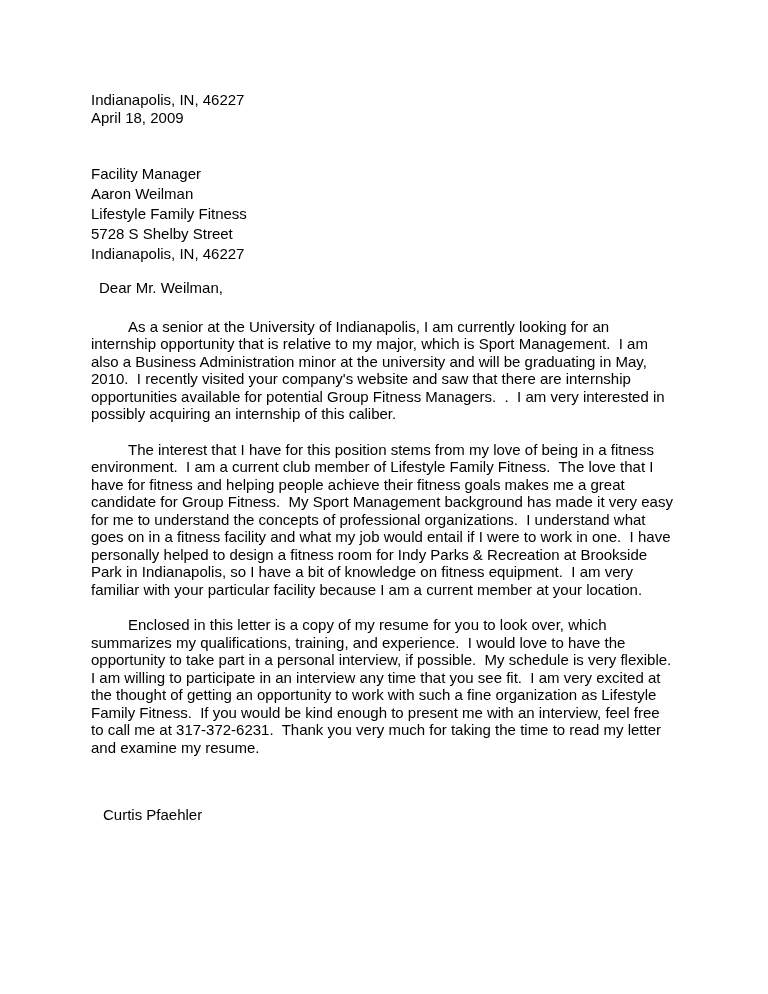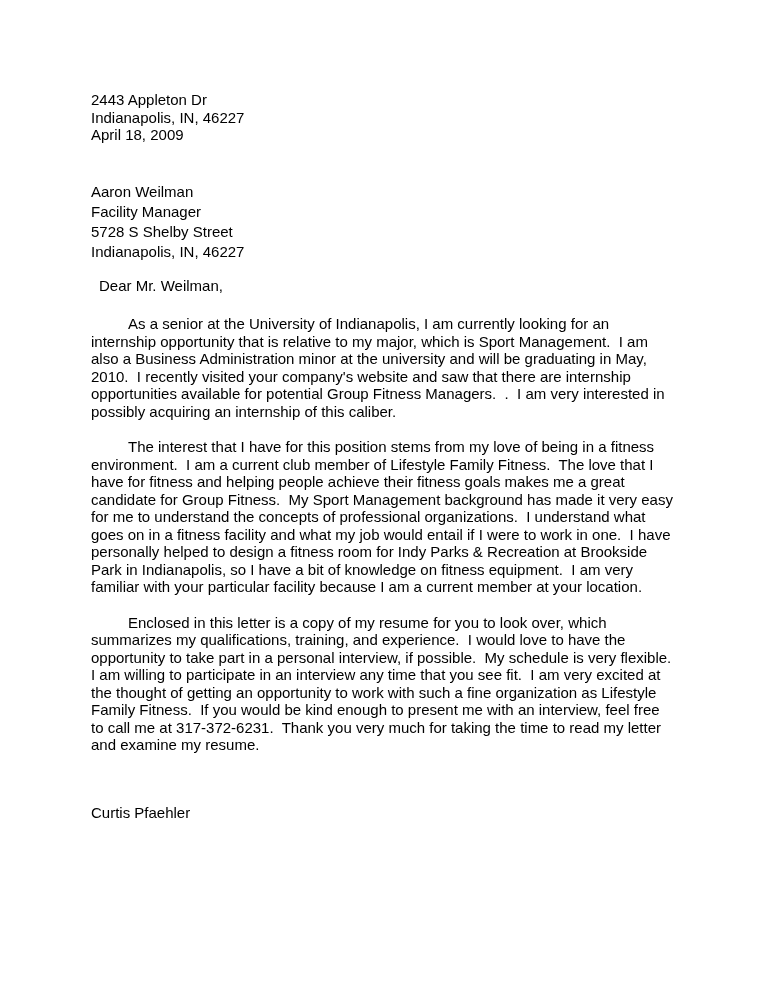--- a/index.html
+++ b/index.html
@@ -36,38 +36,38 @@
   }
   .para {
     margin: 0 4px 18px 0;
     text-indent: 37px;
     white-space: pre-wrap;
   }
   .closing {
     margin: 0;
   }
   .signature {
-    margin: 50px 0 0 0;
+    margin: 50px 0 0 12px;
   }
 </style>
 </head>
 <body>
 
 <div class="page">
   <div class="letter">
 
     <div class="sender-block">
-      <div>2443 Appleton Dr</div>
       <div>Indianapolis, IN, 46227</div>
       <div>April 18, 2009</div>
     </div>
 
     <div class="recipient-block">
+      <div>Facility Manager</div>
       <div>Aaron Weilman</div>
-      <div>Facility Manager</div>
+      <div>Lifestyle Family Fitness</div>
       <div>5728 S Shelby Street</div>
       <div>Indianapolis, IN, 46227</div>
     </div>
 
     <div class="salutation">Dear Mr. Weilman,</div>
 
     <p class="para">As a senior at the University of Indianapolis, I am currently looking for an internship opportunity that is relative to my major, which is Sport Management.  I am also a Business Administration minor at the university and will be graduating in May, 2010.  I recently visited your company's website and saw that there are internship opportunities available for potential Group Fitness Managers.  .  I am very interested in possibly acquiring an internship of this caliber.</p>
     <p class="para">The interest that I have for this position stems from my love of being in a fitness environment.  I am a current club member of Lifestyle Family Fitness.  The love that I have for fitness and helping people achieve their fitness goals makes me a great candidate for Group Fitness.  My Sport Management background has made it very easy for me to understand the concepts of professional organizations.  I understand what goes on in a fitness facility and what my job would entail if I were to work in one.  I have personally helped to design a fitness room for Indy Parks &amp; Recreation at Brookside Park in Indianapolis, so I have a bit of knowledge on fitness equipment.  I am very familiar with your particular facility because I am a current member at your location.</p>
     <p class="para">Enclosed in this letter is a copy of my resume for you to look over, which summarizes my qualifications, training, and experience.  I would love to have the opportunity to take part in a personal interview, if possible.  My schedule is very flexible. I am willing to participate in an interview any time that you see fit.  I am very excited at the thought of getting an opportunity to work with such a fine organization as Lifestyle Family Fitness.  If you would be kind enough to present me with an interview, feel free to call me at 317-372-6231.  Thank you very much for taking the time to read my letter and examine my resume.</p>
 

